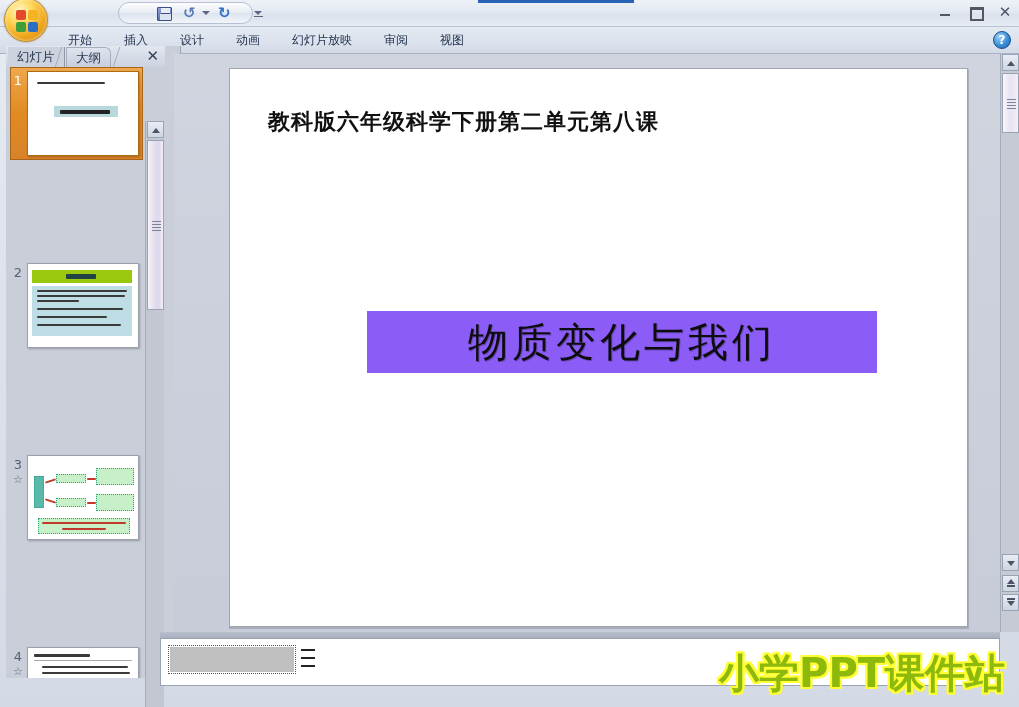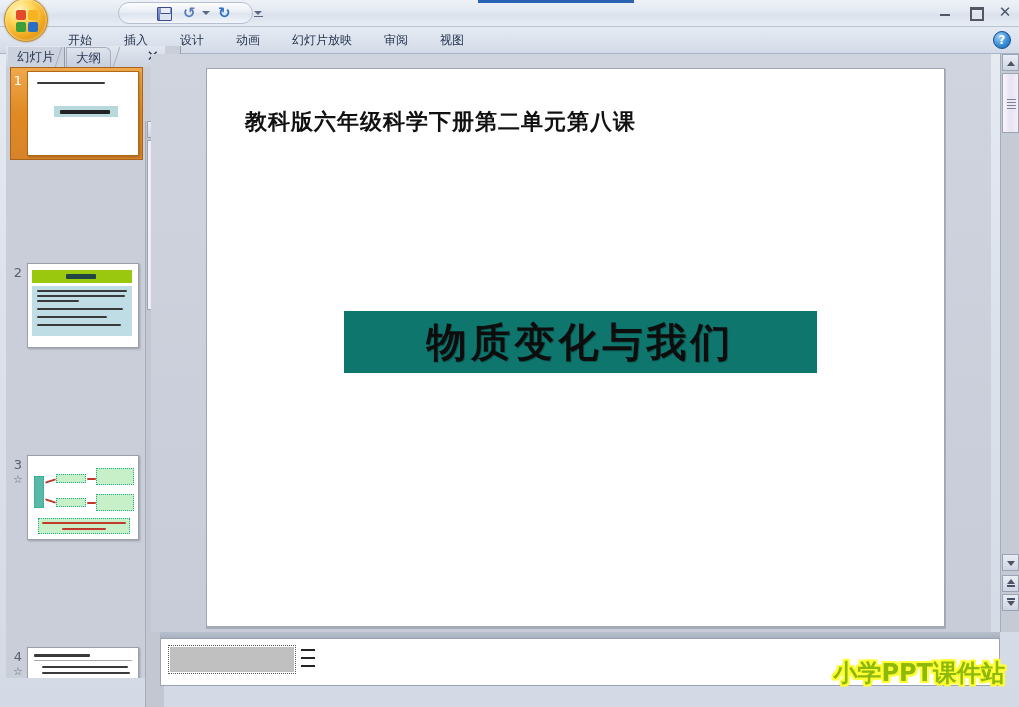--- a/index.html
+++ b/index.html
@@ -196,41 +196,41 @@
     border:1px solid #9aa3b3; cursor:pointer;
   }
   .grip { position:absolute; left:4px; top:50%; margin-top:-4px; width:9px; height:8px; }
   .grip i { display:block; height:1px; background:#7c8392; margin-bottom:2px; }
   .tri { width:0;height:0; position:absolute; left:50%; margin-left:-4px; }
   .tri-up { border-left:4px solid transparent;border-right:4px solid transparent;border-bottom:5px solid #4a5464; top:6px; }
   .tri-down { border-left:4px solid transparent;border-right:4px solid transparent;border-top:5px solid #4a5464; top:6px; }
 
   
   .editarea {
-    position:absolute; left:151px; top:54px; width:840px; height:578px;
+    position:absolute; left:174px; top:54px; width:840px; height:578px;
     background: linear-gradient(180deg,#cfd4df 0%, #c7ccd8 100%);
   }
   .slide-shadow {
     position:absolute; left:55px; top:15px; width:740px; height:560px;
     background: rgba(90,95,105,.30);
   }
   .slide {
     position:absolute; left:55px; top:14px; width:739px; height:559px;
     background:#ffffff; border:1px solid #9fa5b2;
   }
   .slide-title {
     position:absolute; left:38px; top:38px;
     font-size:22px; color:#111; letter-spacing:1px;
     font-family:"DejaVu Serif","Liberation Serif",serif; font-weight:bold;
     white-space:nowrap;
   }
   .slide-main-box {
-    position:absolute; left:137px; top:242px; width:473px; height:62px;
-    background:#0f766e;
-    display:flex; align-items:center; justify-content:center;font-weight:bold;
+    position:absolute; left:137px; top:242px; width:510px; height:62px;
+    background:#8b5cf6;
+    display:flex; align-items:center; justify-content:center;
   }
   .slide-main-text {
     font-size:40px; color:#0d0d0d; letter-spacing:4px;
     font-family:"DejaVu Serif","Liberation Serif",serif;
     text-shadow: 1px 1px 0 rgba(0,0,0,.25);
   }
 
   
   .rscroll {
     position:absolute; left:1000px; top:54px; width:19px; height:578px;
@@ -266,21 +266,21 @@
     background:#c0c0c0; border:1px solid #ffffff; outline:1px dotted #555;
   }
 
   
   .watermark {
     position:absolute; right:14px; bottom:18px; text-align:right;
     pointer-events:none; z-index:40;
     font-family:"DejaVu Sans","Liberation Sans",sans-serif;
   }
   .wm1 {
-    font-size:24px; font-weight:bold; color:#8db80c; letter-spacing:0px;
+    font-size:40px; font-weight:bold; color:#8db80c; letter-spacing:0px;
     text-shadow:
       -2px -2px 0 #ffff33, 2px -2px 0 #ffff33, -2px 2px 0 #ffff33, 2px 2px 0 #ffff33,
       0 -2px 0 #ffff33, 0 2px 0 #ffff33, -2px 0 0 #ffff33, 2px 0 0 #ffff33;
     line-height:32px;
   }
   .wm2 {
     font-size:27px; font-weight:bold; color:#b5651d; letter-spacing:0px;
     text-shadow:
       -2px -2px 0 #ffffff, 2px -2px 0 #ffffff, -2px 2px 0 #ffffff, 2px 2px 0 #ffffff,
       0 -2px 0 #ffffff, 0 2px 0 #ffffff, -2px 0 0 #ffffff, 2px 0 0 #ffffff;

